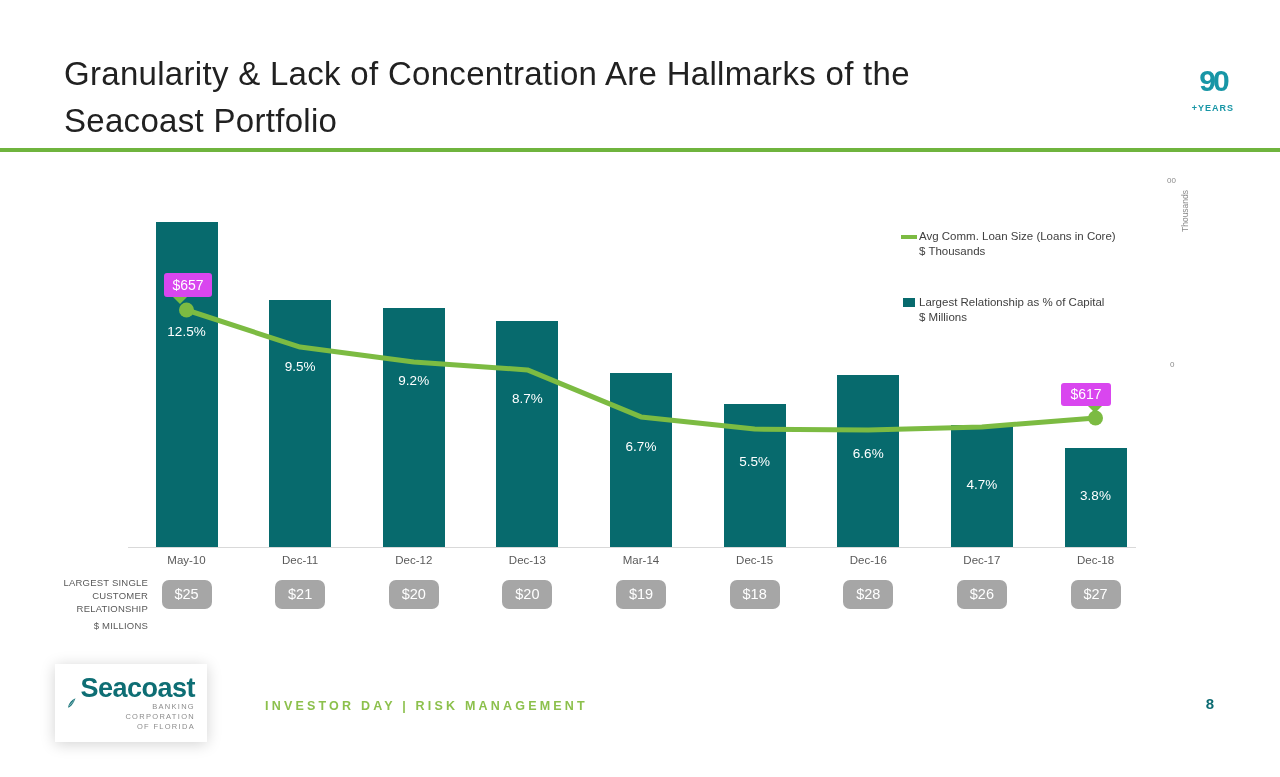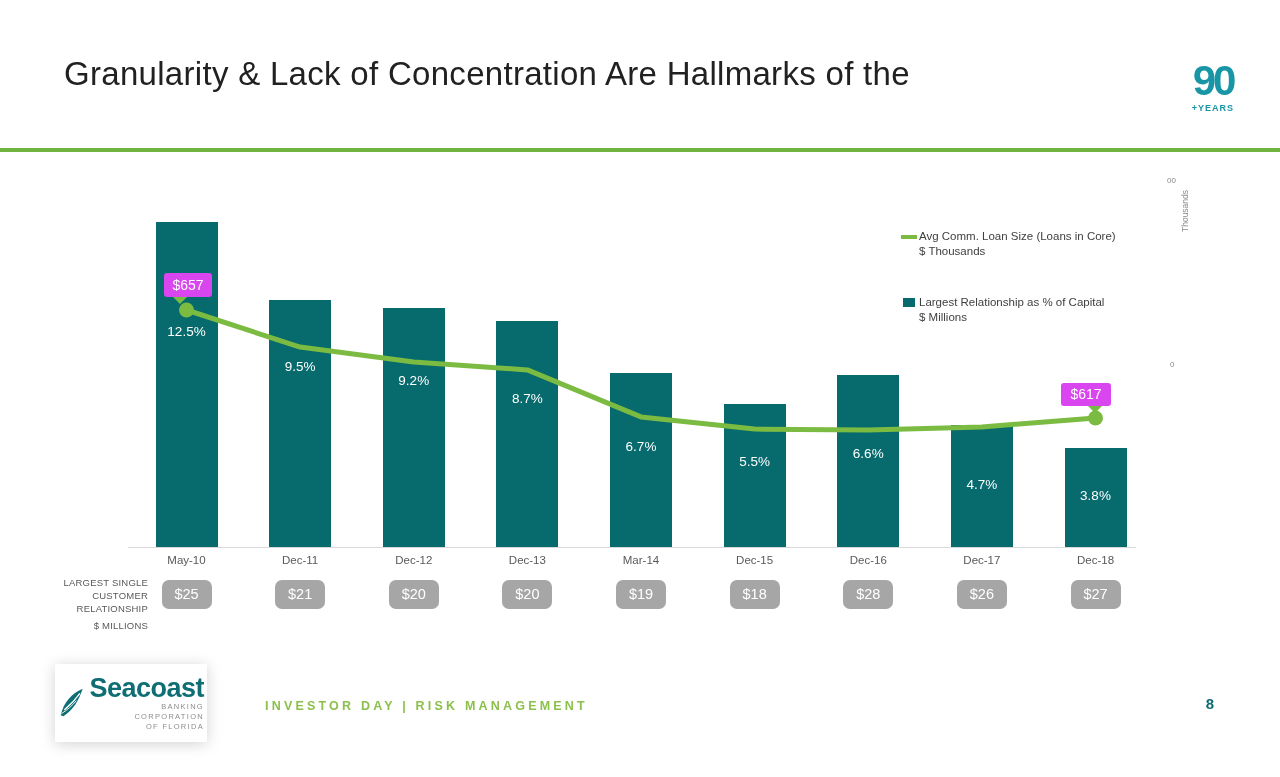--- a/index.html
+++ b/index.html
@@ -6,21 +6,21 @@
   body { background:#fff; font-family:"Liberation Sans", sans-serif; }
   .slide { position:relative; width:1280px; height:777px; background:#ffffff; overflow:hidden; }
 
   
   .title { position:absolute; left:64px; top:50px; font-size:33px; line-height:47px;
            color:#212121; letter-spacing:0.3px; white-space:nowrap; }
   .divider { position:absolute; left:0; top:148px; width:1280px; height:4px; background:#6fb43e; }
 
   
   .logo90 { position:absolute; left:1183px; top:60px; width:60px; text-align:center; color:#1896a6; }
-  .logo90 .num { font-size:42px; font-weight:800; letter-spacing:-3px; line-height:42px; }
+  .logo90 .num { font-size:30px; font-weight:800; letter-spacing:-3px; line-height:42px; }
   .logo90 .cap { font-size:9px; font-weight:800; letter-spacing:1px; margin-top:1px; }
 
   
   .bar { position:absolute; background:#076a6d; }
   .pct { position:absolute; width:80px; text-align:center; color:#ffffff; font-size:13.5px; }
   .xlab { position:absolute; width:90px; text-align:center; color:#595959; font-size:11.5px; }
   .valbox { position:absolute; width:50px; height:29px; background:#a6a6a6; border-radius:7px;
             color:#ffffff; font-size:14.5px; text-align:center; line-height:29px; }
   .baseline { position:absolute; left:128px; top:547px; width:1008px; height:1px; background:#d9d9d9; }
   svg.lineplot { position:absolute; left:0; top:0; pointer-events:none; }
@@ -49,36 +49,37 @@
   .axis-unit span { display:inline-block; transform:rotate(-90deg) translate(-52px,0); transform-origin:0 0; white-space:nowrap; }
 
   
   .rowlabel { position:absolute; left:58px; top:576px; width:90px; text-align:right;
               color:#595959; font-size:9.5px; line-height:13px; letter-spacing:0.2px; }
   .rowunit  { position:absolute; left:58px; top:620px; width:90px; text-align:right;
               color:#595959; font-size:9.5px; letter-spacing:0.2px; }
 
   
   .brand-card { position:absolute; left:55px; top:664px; width:152px; height:78px; background:#fff;
-                box-shadow:0 2px 14px rgba(0,0,0,0.18); display:flex; align-items:center; padding:3px; }
+                box-shadow:0 2px 14px rgba(0,0,0,0.18); display:flex; align-items:center; padding:12px; }
   .brand-text { margin-left:4px; }
   .wordmark { color:#0e6e74; font-size:27px; font-weight:600; letter-spacing:-0.5px; line-height:28px; }
   .brand-sub { color:#8c8c8c; font-size:7.5px; letter-spacing:1.3px; text-align:right; line-height:10px; }
   .tagline { position:absolute; left:233px; top:699px; color:#8cc04c; font-size:12.5px;
              font-weight:600; letter-spacing:3.2px;padding-left:32px; }
   .pagenum { position:absolute; left:1200px; top:695px; width:20px; text-align:center;
              color:#0c6b72; font-size:15px; font-weight:700; }
 </style>
 </head>
 <body>
 
 <div class="slide">
 
   <div class="title">
     <div>Granularity &amp; Lack of Concentration Are Hallmarks of the</div>
+    <div>Seacoast Portfolio</div>
   </div>
 
   <div class="logo90">
     <div class="num">90</div>
     <div class="cap">+YEARS</div>
   </div>
 
   <div class="divider"></div>
 
   <div class="baseline"></div>

